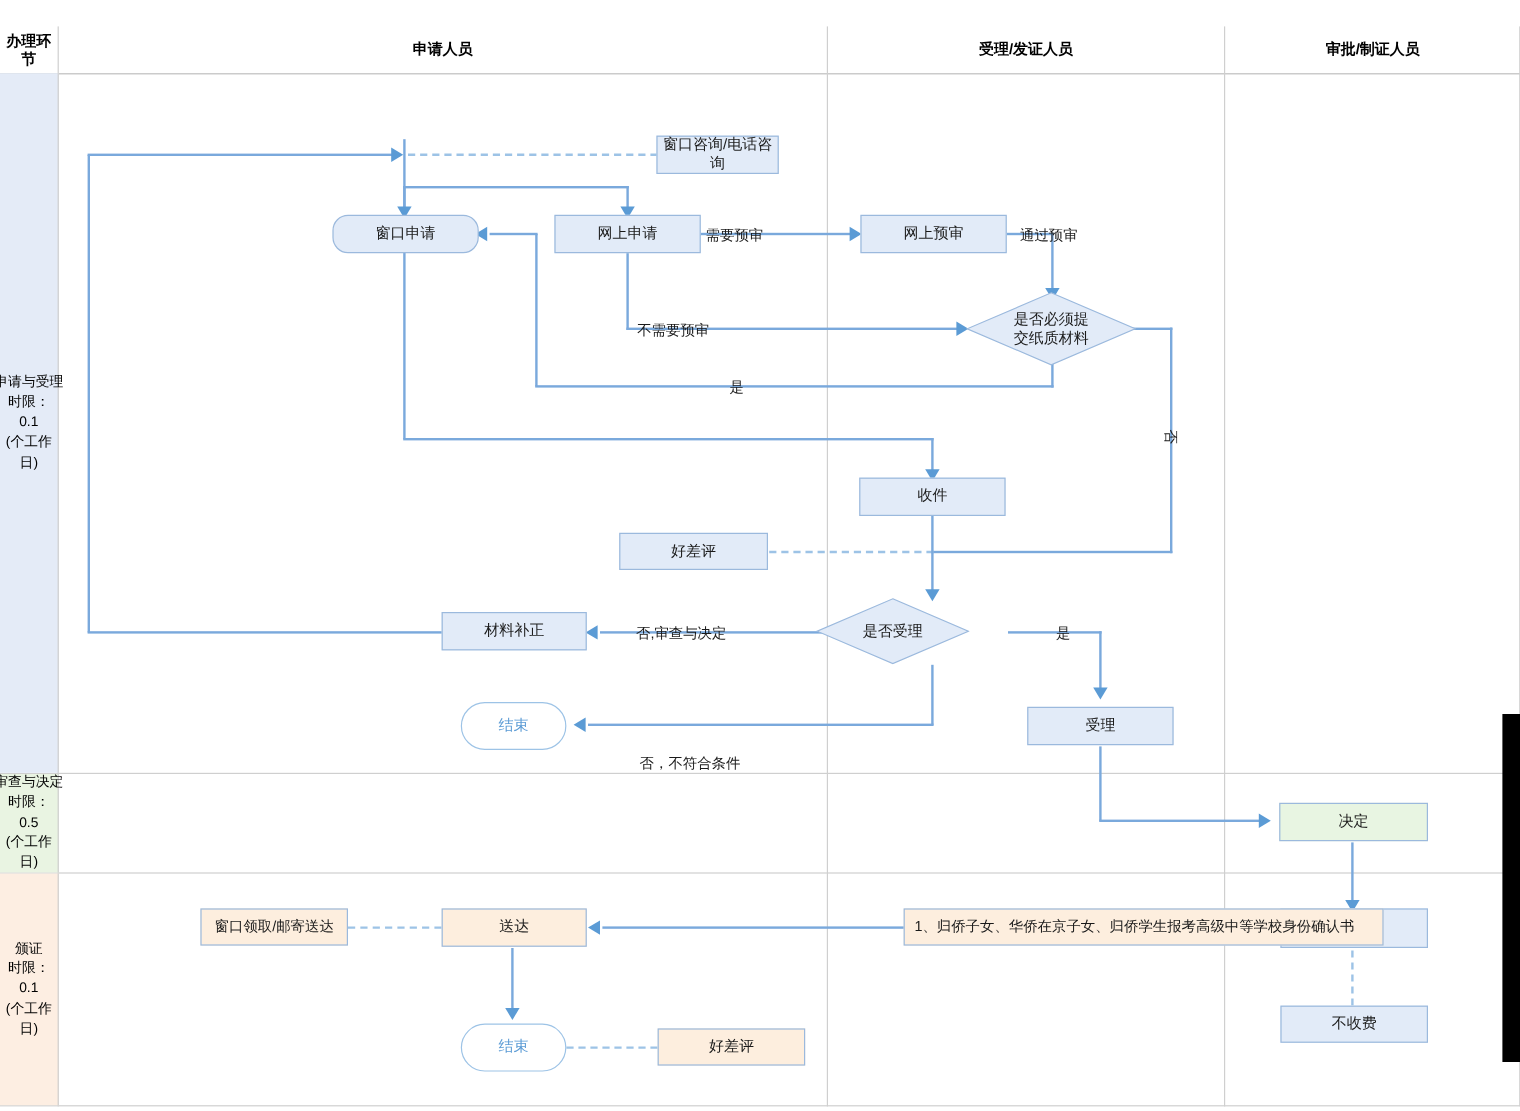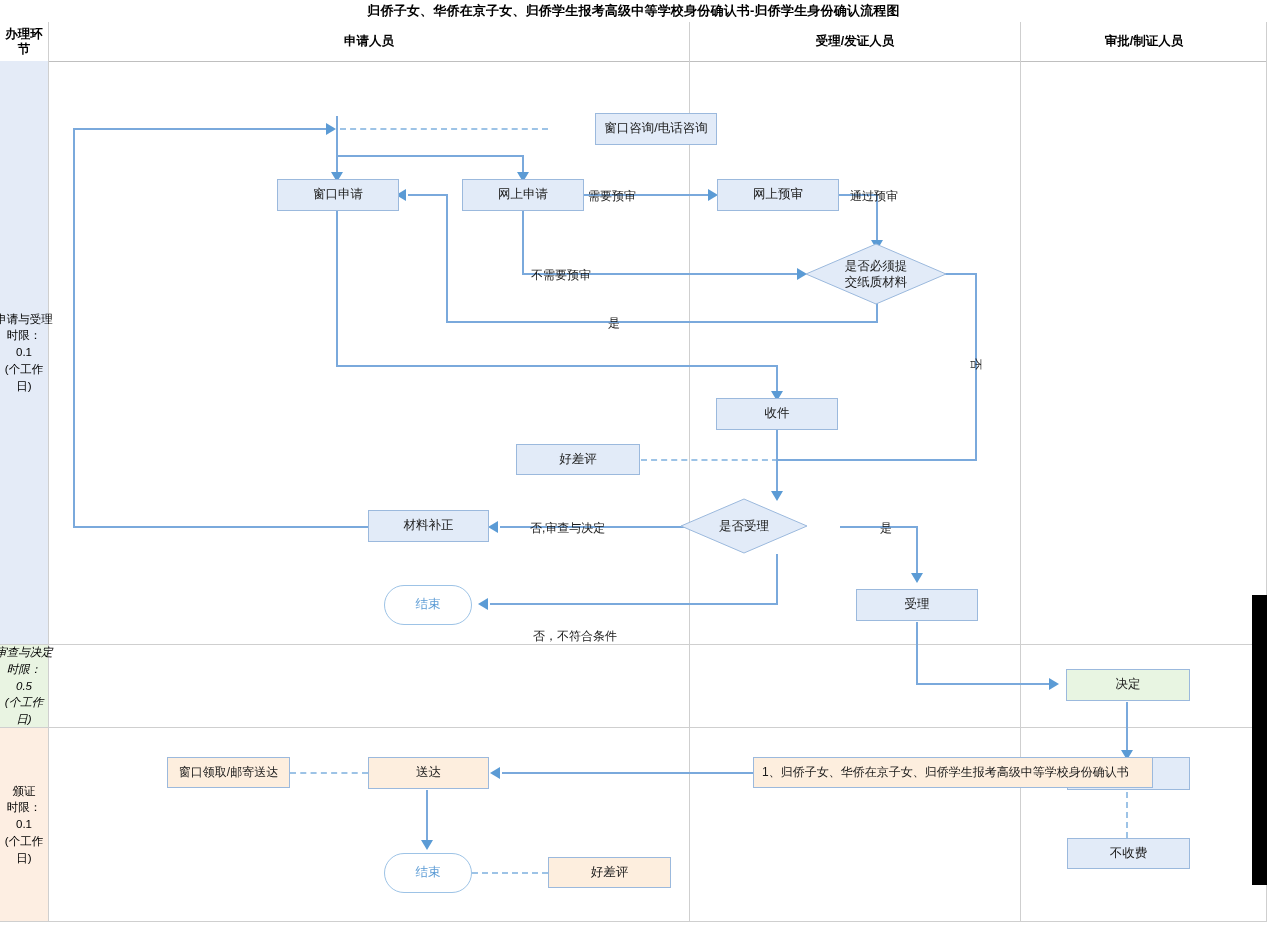--- a/index.html
+++ b/index.html
@@ -83,21 +83,20 @@
   .elabel.vert{transform:rotate(90deg);transform-origin:left top;}
 
   
   .scroll-thumb{position:absolute;background:#000;}
 </style>
 </head>
 <body>
 
 <div id="page">
 
-  <div class="title-bar">归侨子女、华侨在京子女、归侨学生报考高级中等学校身份确认书-归侨学生身份确认流程图</div>
 
   <div class="hdr-row">
     <div class="hdr-cell" style="left:0;width:48px;">
         <span>办理环节</span>
       </div>
     <div class="hdr-cell" style="left:49px;width:640px;">
         <span>申请人员</span>
       </div>
     <div class="hdr-cell" style="left:690px;width:330px;">
         <span>受理/发证人员</span>
@@ -115,21 +114,21 @@
   <div class="hline" style="left:0;top:727px;width:1267px;"></div>
   <div class="hline" style="left:0;top:921px;width:1267px;"></div>
 
   <div class="stage" style="top:61px;height:583px;background:#e4ebf7;">
     <span>申请与受理</span>
     <span>时限：</span>
     <span>0.1</span>
     <span>(个工作</span>
     <span>日)</span>
   </div>
-  <div class="stage" style="top:645px;height:82px;background:#e9f4e2;font-style:italic;">
+  <div class="stage" style="top:645px;height:82px;background:#e9f4e2;">
     <span>审查与决定</span>
     <span>时限：</span>
     <span>0.5</span>
     <span>(个工作</span>
     <span>日)</span>
   </div>
   <div class="stage" style="top:728px;height:193px;background:#fdeee2;">
     <span>颁证</span>
     <span>时限：</span>
     <span>0.1</span>
@@ -215,23 +214,23 @@
   <div class="arw arw-l" style="left:490px;top:767px;"></div>
 
   <div class="dash-h" style="left:290px;top:772px;width:78px;"></div>
 
   <div class="ln lnv" style="left:426px;top:790px;height:52px;"></div>
   <div class="arw arw-d" style="left:421px;top:840px;"></div>
 
   <div class="dash-h" style="left:472px;top:872px;width:76px;"></div>
 
 
-  <div class="node rect-blue" style="left:547px;top:113px;width:122px;height:32px;margin-left:48px;">窗口咨询/电话咨询</div>
-
-  <div class="node rect-blue" style="left:277px;top:179px;width:122px;height:32px;">窗口申请</div>
+  <div class="node rect-blue" style="left:547px;top:113px;width:102px;height:32px;">窗口咨询/电话咨询</div>
+
+  <div class="node rect-blue" style="left:277px;top:179px;width:122px;height:32px;border-radius:13px;">窗口申请</div>
 
   <div class="node rect-blue" style="left:462px;top:179px;width:122px;height:32px;">网上申请</div>
 
   <div class="node rect-blue" style="left:717px;top:179px;width:122px;height:32px;">网上预审</div>
 
   <div class="diamond" style="left:805px;top:243px;width:142px;height:62px;">
     <svg width="142" height="62" viewBox="0 0 142 62">
       <polygon points="71,1 141,31 71,61 1,31" fill="#e2ebf8" stroke="#9bb9dd" stroke-width="1"></polygon>
     </svg>
     <div class="dlabel">

